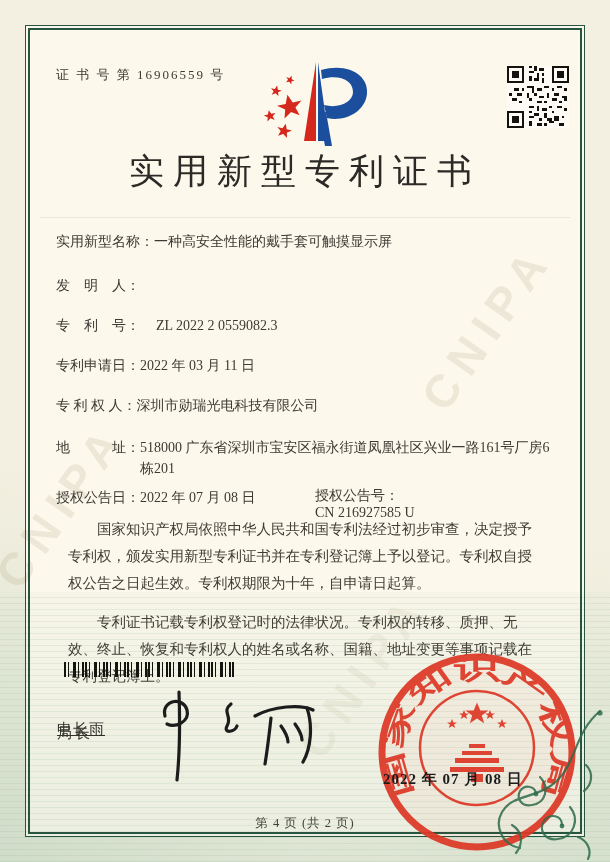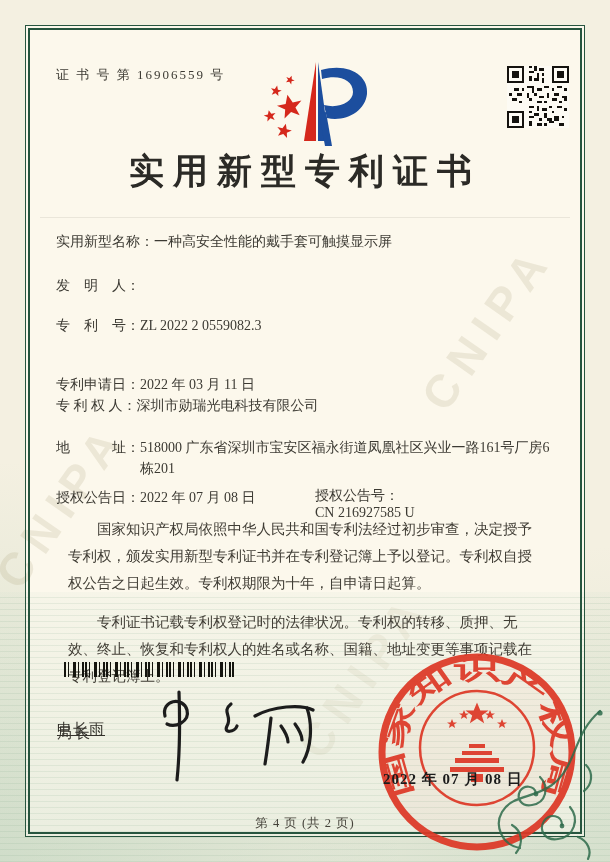--- a/index.html
+++ b/index.html
@@ -46,37 +46,37 @@
     z-index:2;white-space:nowrap;
   }
   .cert-number{
     position:absolute;left:56px;top:66px;
     font-size:13px;letter-spacing:2px;color:#3c3a33;z-index:3;
   }
   .logo{position:absolute;left:233px;top:50px;z-index:3;}
   .qr{position:absolute;left:507px;top:66px;z-index:3;}
   .title{
     position:absolute;left:25px;right:25px;top:148px;
-    text-align:center;font-size:35px;font-weight:bold;
+    text-align:center;font-size:35px;font-weight:normal;
     letter-spacing:9px;color:#2b2a26;z-index:3;
   }
   .divider{
     position:absolute;left:40px;right:40px;top:217px;
     border-top:1px solid rgba(80,75,60,.10);z-index:3;
   }
   .field{
     position:absolute;left:56px;display:flex;
     font-size:14px;color:#3c3a33;z-index:3;line-height:1.5;
   }
   .field .label{white-space:pre;flex:0 0 auto;}
   .field .value{width:410px;}
   .f-name{top:231px;}
   .f-inventor{top:275px;font-family:Liberation Serif, serif;}
-  .f-patno{top:315px;}
-  .f-filing{top:374px;}
+  .f-patno{top:315px;gap:16px;}
+  .f-filing{top:355px;}
   .f-patentee{top:395px;justify-content:center;}
   .f-address{top:437px;}
   .f-grant{top:487px;}
   .f-grantno{position:absolute;left:315px;top:487px;display:flex;font-size:14px;color:#3c3a33;z-index:3;flex-direction:column;}
   .paragraphs{
     position:absolute;left:56px;top:504px;width:500px;
     font-size:14.5px;line-height:1.86;color:#403d35;z-index:3;
   }
   .paragraphs p{margin:12px;text-indent:2em;}
   .barcode{

